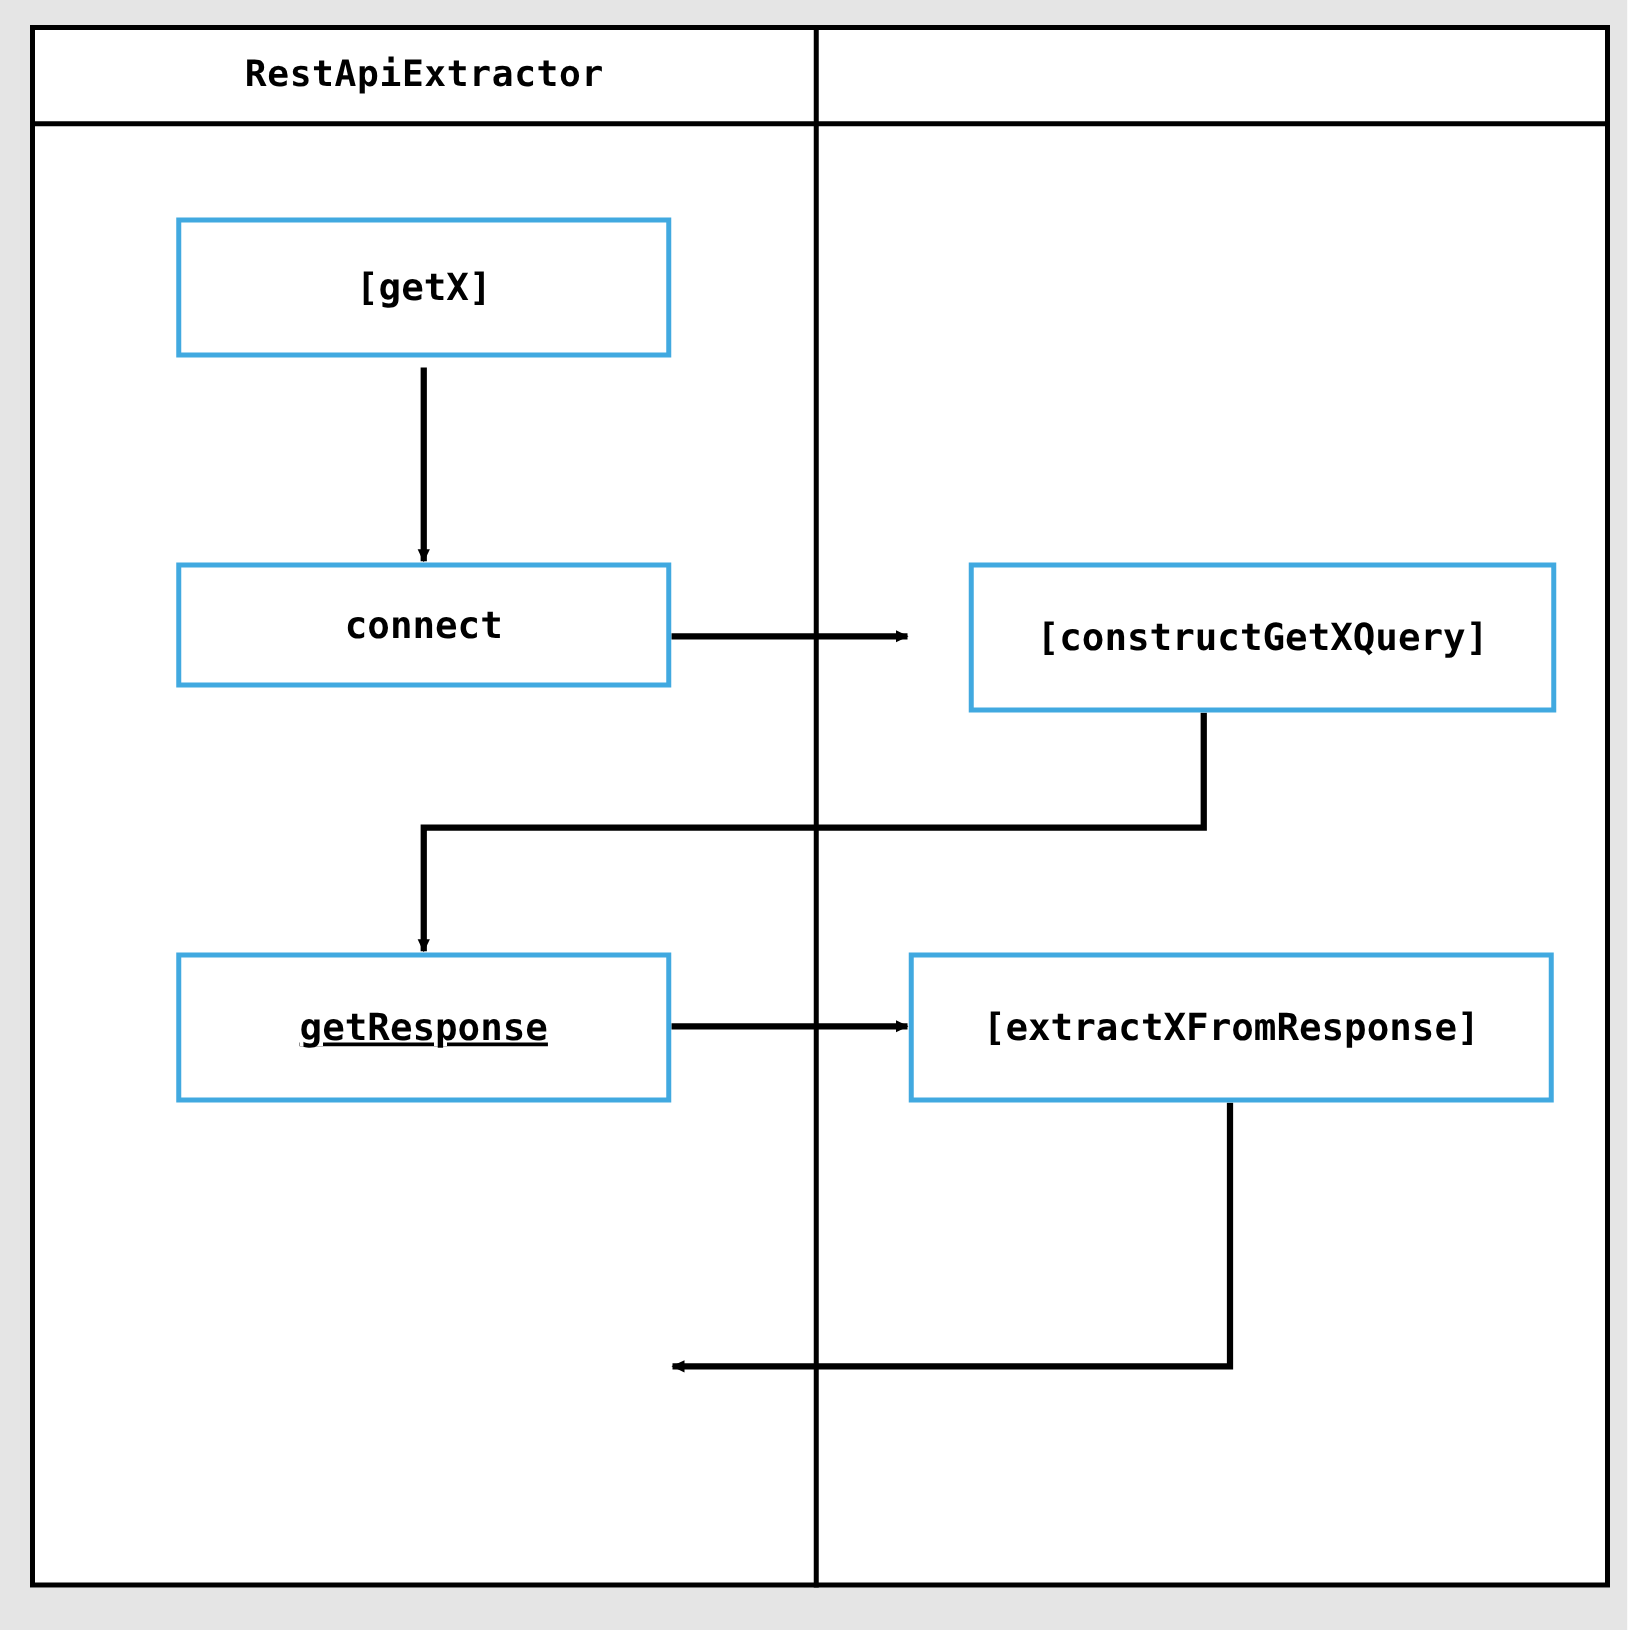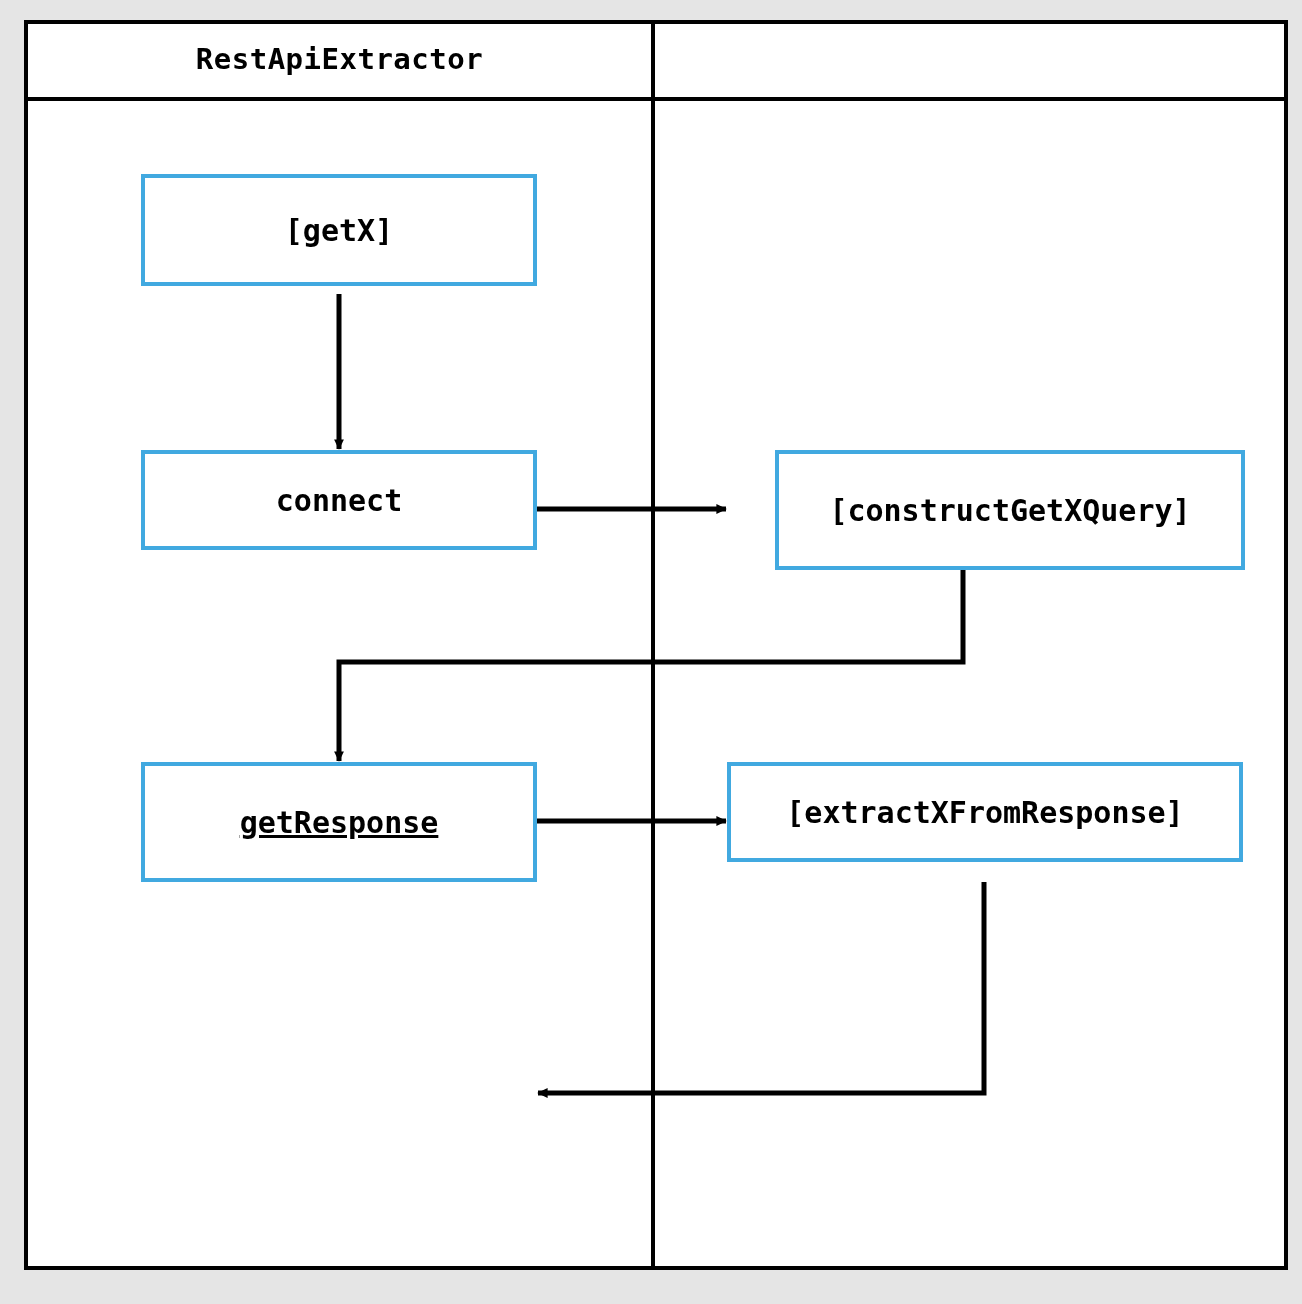--- a/index.html
+++ b/index.html
@@ -127,16 +127,16 @@
   </svg>
 
   <div class="node" id="node-get-x" style="left: 141px; top: 174px; width: 396px; height: 112px; border-color: rgb(65, 169, 224);">[getX]</div>
 
   <div class="node" id="node-connect" style="left: 141px; top: 450px; width: 396px; height: 100px; border-color: rgb(65, 169, 224);">connect</div>
 
   <div class="node" id="node-construct-get-x-query" style="left: 727px; top: 450px; width: 470px; height: 120px; border-color: rgb(65, 169, 224); margin-left: 48px;">[constructGetXQuery]</div>
 
   <div class="node" id="node-get-response" style="left: 141px; top: 762px; width: 396px; height: 120px; border-color: rgb(65, 169, 224); text-decoration: underline;">getResponse</div>
 
-  <div class="node" id="node-extract-x-from-response" style="left: 727px; top: 762px; width: 516px; height: 100px; border-color: rgb(65, 169, 224);">[extractXFromResponse]</div>
+  <div class="node" id="node-extract-x-from-response" style="left: 727px; top: 762px; width: 516px; height: 120px; border-color: rgb(65, 169, 224);">[extractXFromResponse]</div>
 
 
 </div>
 
 </body></html>

